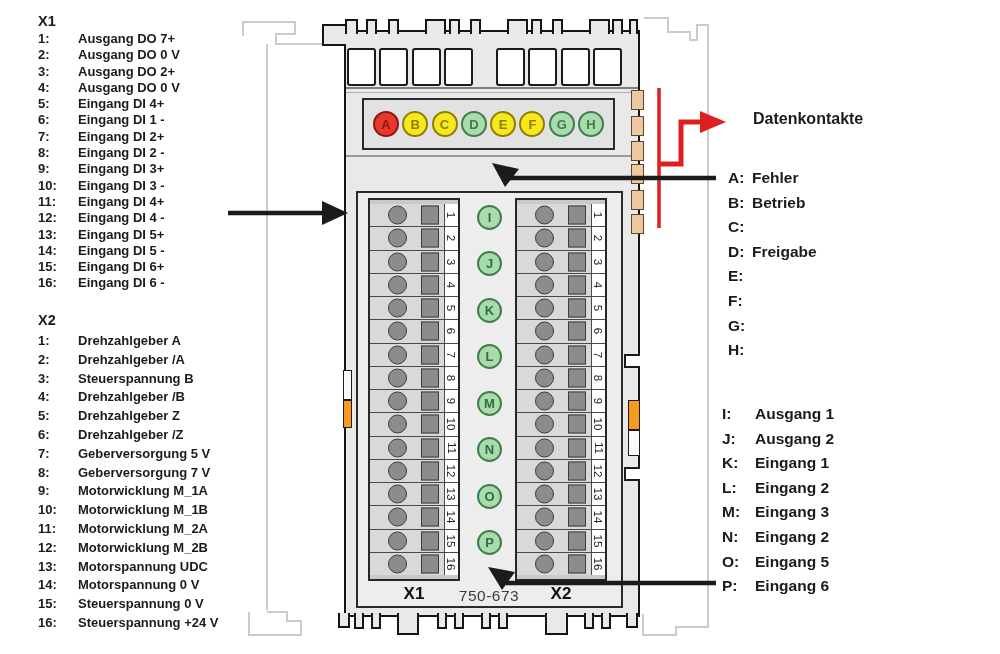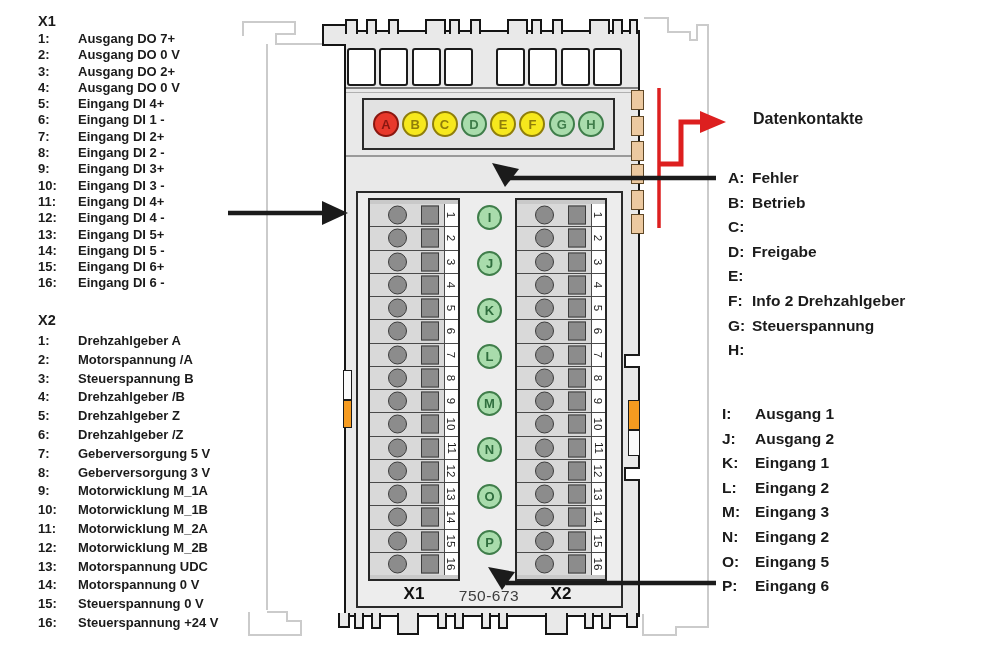--- a/index.html
+++ b/index.html
@@ -168,21 +168,21 @@
 
   <div class="pin-title" style="top:312px;">X2</div>
   <div class="pinlist" id="x2-list" style="top:332px;">
 
   <div class="pin-row">
       <span class="pin-num">1:</span>
       <span class="pin-label">Drehzahlgeber A</span>
     </div>
       <div class="pin-row">
       <span class="pin-num">2:</span>
-      <span class="pin-label">Motorspannung /A</span>
+      <span class="pin-label">Drehzahlgeber /A</span>
     </div>
       <div class="pin-row">
       <span class="pin-num">3:</span>
       <span class="pin-label">Steuerspannung B</span>
     </div>
       <div class="pin-row">
       <span class="pin-num">4:</span>
       <span class="pin-label">Drehzahlgeber /B</span>
     </div>
       <div class="pin-row">
@@ -192,21 +192,21 @@
       <div class="pin-row">
       <span class="pin-num">6:</span>
       <span class="pin-label">Drehzahlgeber /Z</span>
     </div>
       <div class="pin-row">
       <span class="pin-num">7:</span>
       <span class="pin-label">Geberversorgung 5 V</span>
     </div>
       <div class="pin-row">
       <span class="pin-num">8:</span>
-      <span class="pin-label">Geberversorgung 3 V</span>
+      <span class="pin-label">Geberversorgung 7 V</span>
     </div>
       <div class="pin-row">
       <span class="pin-num">9:</span>
       <span class="pin-label">Motorwicklung M_1A</span>
     </div>
       <div class="pin-row">
       <span class="pin-num">10:</span>
       <span class="pin-label">Motorwicklung M_1B</span>
     </div>
       <div class="pin-row">
@@ -614,25 +614,23 @@
     </div>
       <div class="legend-row">
       <span class="legend-key">D:</span>
       <span class="legend-label">Freigabe</span>
     </div>
       <div class="legend-row">
       <span class="legend-key">E:</span>
     </div>
       <div class="legend-row">
       <span class="legend-key">F:</span>
-      <span class="legend-label">Info 2 Drehzahlgeber</span>
     </div>
       <div class="legend-row">
       <span class="legend-key">G:</span>
-      <span class="legend-label">Steuerspannung</span>
     </div>
       <div class="legend-row">
       <span class="legend-key">H:</span>
     </div>
     </div>
 
   <div class="legend" id="io-legend">
 
   <div class="legend-row">
       <span class="legend-key">I:</span>

